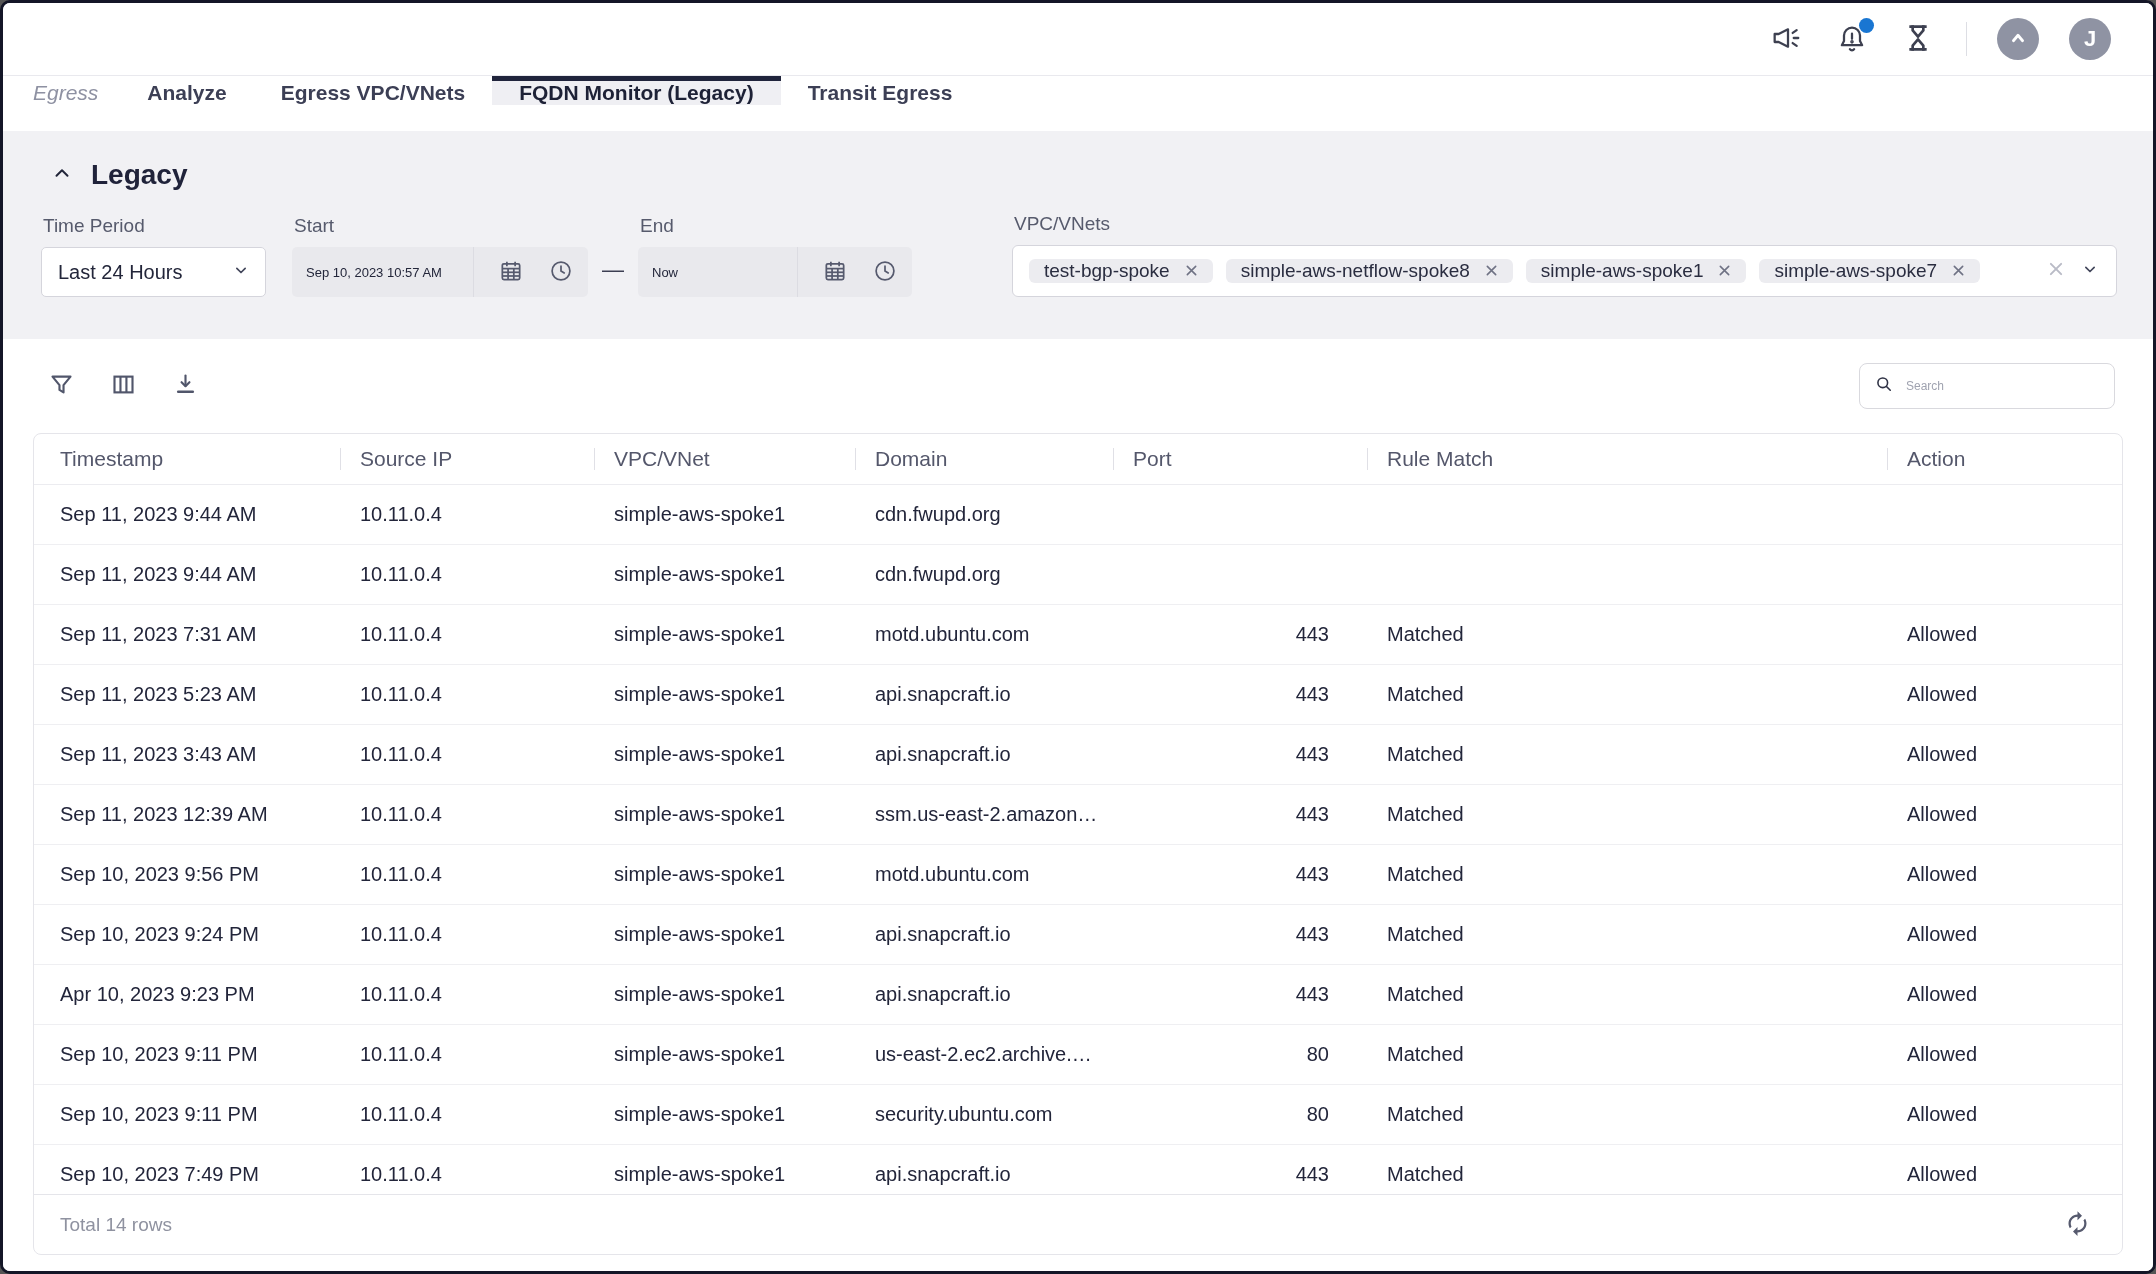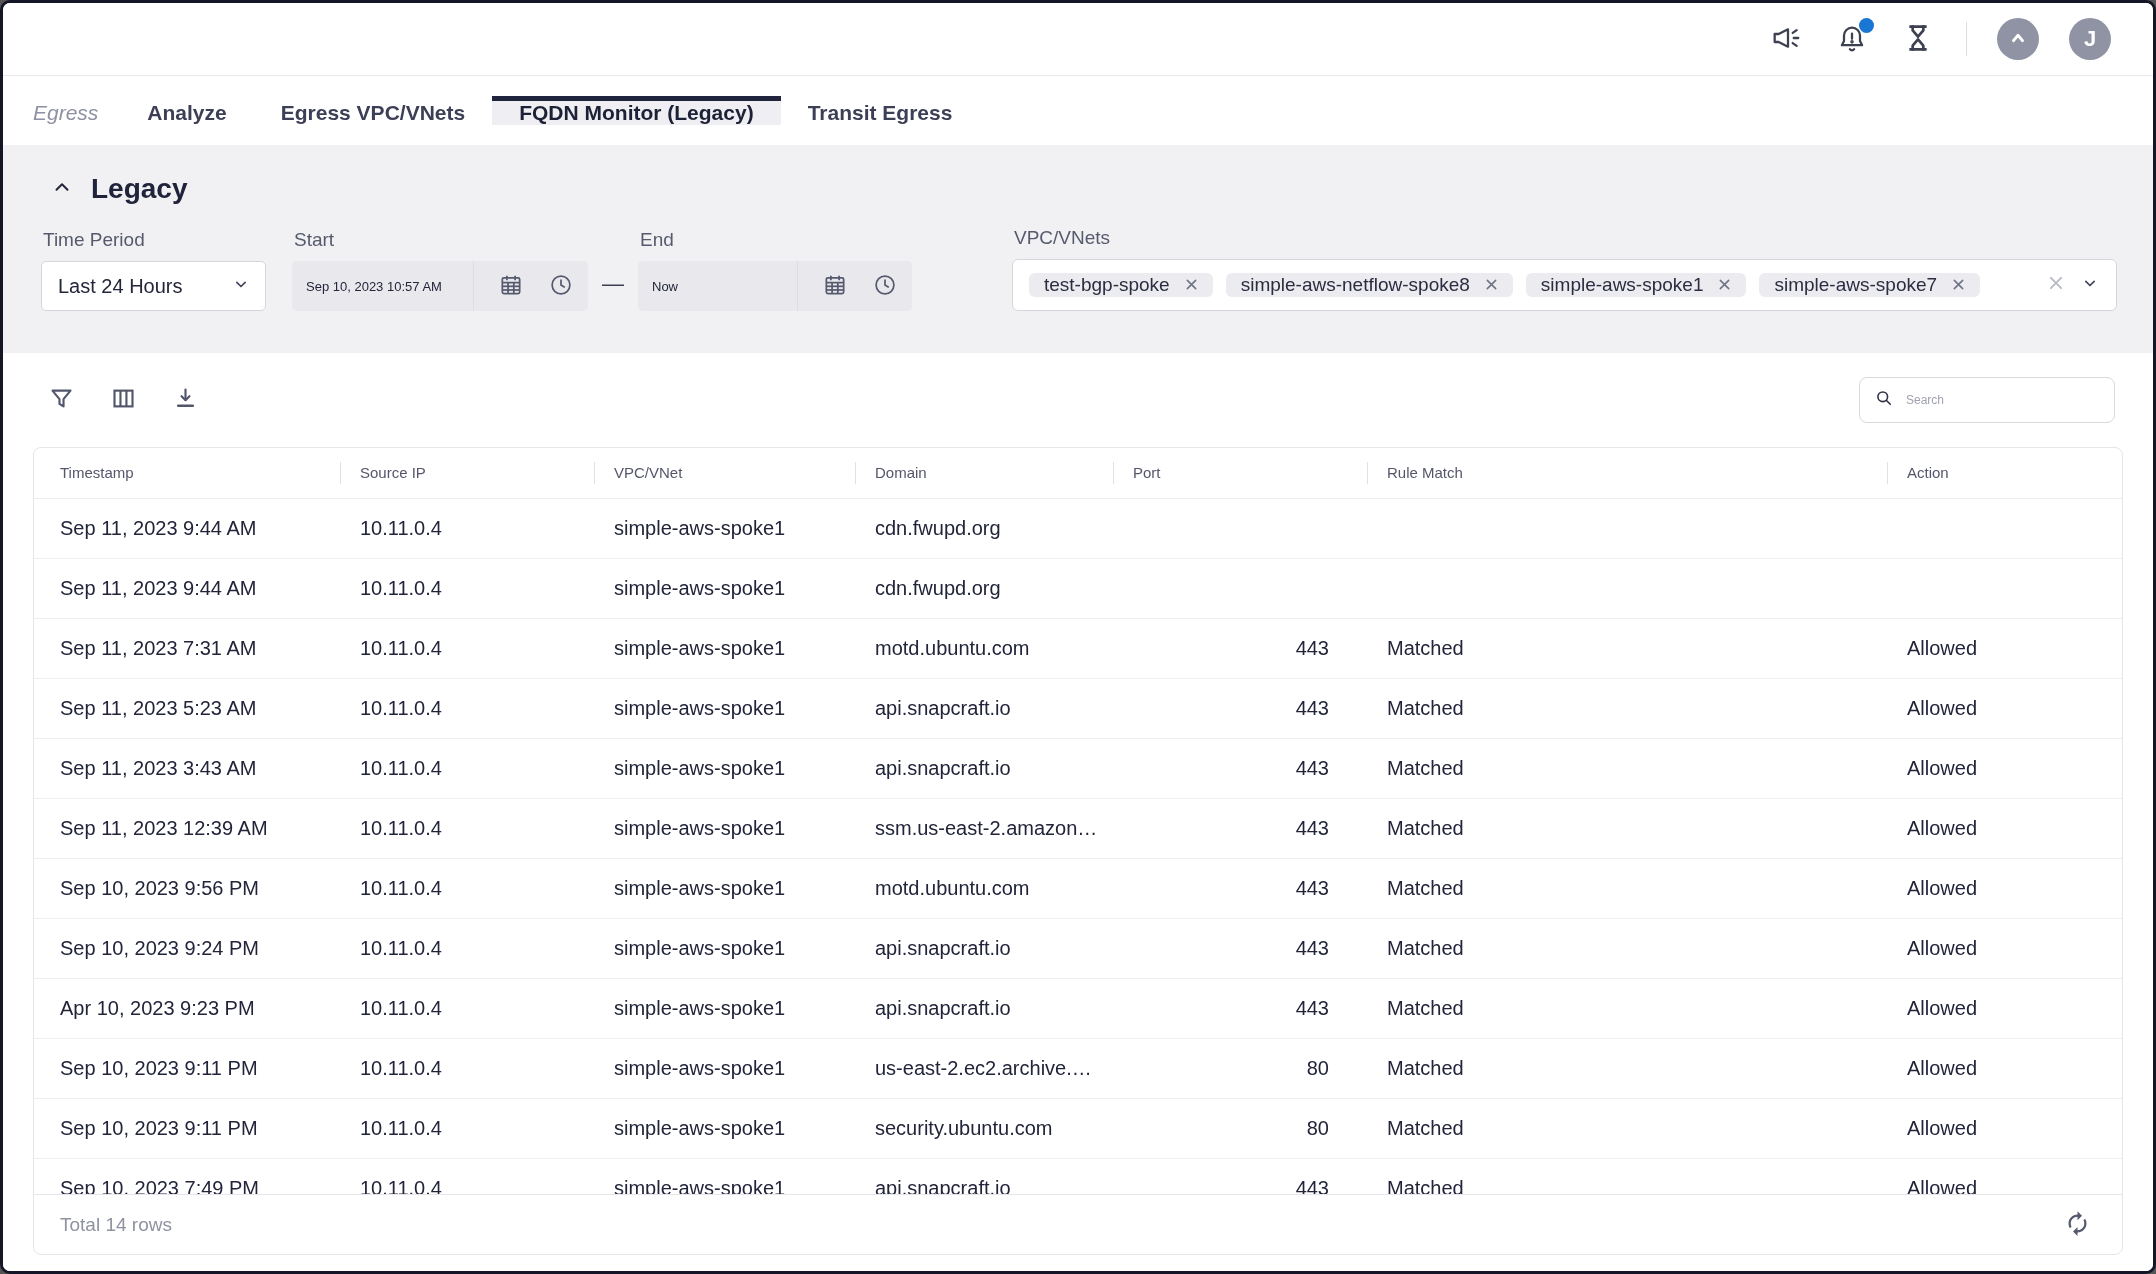--- a/index.html
+++ b/index.html
@@ -19,21 +19,21 @@
   .topbar { height:72px; flex:none; display:flex; align-items:center; justify-content:flex-end; padding-right:42px; gap:30px; background:#fff; }
   .icon-btn { position:relative; width:36px; height:36px; display:flex; align-items:center; justify-content:center; color:#3d4050; cursor:pointer; background:none; border:none; padding:0; }
   .icon-btn svg { width:32px; height:32px; }
   .notif-dot { position:absolute; top:-3px; right:-4px; width:15px; height:15px; border-radius:50%; }
   .topbar-divider { width:1px; height:34px; background:#dddee4; }
   .avatar { width:42px; height:42px; border-radius:50%; background:#8f93a3; display:flex; align-items:center; justify-content:center; color:#fff; cursor:pointer; border:none; padding:0; }
   .avatar svg { width:22px; height:22px; }
   .avatar.initial { font-size:22px; font-weight:700; font-family:"Liberation Sans", sans-serif; }
 
   
-  .tabs { height:70px; flex:none; display:flex; align-items:center; padding-left:20px; border-top:1px solid #e9e9ee; background:#fff; }
+  .tabs { height:56px; flex:none; display:flex; align-items:flex-start; padding-left:20px; border-top:1px solid #e9e9ee; background:#fff; }
   .tab { display:flex; align-items:center; padding:0 27px; font-size:21px; font-weight:700; color:#3c3f55; border-top:5px solid transparent; cursor:pointer; white-space:nowrap; }
   .tab.section { font-style:italic; font-weight:400; color:#8e91a2; padding:0 22px 0 10px; cursor:default; }
   .tab.active { background:#efeff3; border-top-color:#20243c; color:#1d2136; }
 
   
   .filters { flex:none; height:208px; background:#f1f1f4; padding:28px 36px 0 38px; }
   .filters-head { display:flex; align-items:center; gap:18px; margin-left:10px; cursor:pointer; width:fit-content; }
   .filters-head svg { width:22px; height:22px; color:#23263a; }
   .filters-title { font-size:28px; font-weight:600; color:#20233a; }
   .filter-row { display:flex; align-items:flex-end; margin-top:22px; }
@@ -77,21 +77,21 @@
   }
   .searchbox svg { width:20px; height:20px; color:#2f3245; flex:none; }
   .searchbox input { border:none; outline:none; width:100%; font-size:12px; font-family:"Liberation Sans",sans-serif; color:#23263a; background:transparent; }
   .searchbox input::placeholder { color:#a0a3b0; }
 
   .card { flex:1; min-height:0; margin:0 30px 16px; border:1px solid #e5e5ea; border-radius:8px; display:flex; flex-direction:column; overflow:hidden; }
   .table-wrap { flex:1; min-height:0; overflow:hidden; }
   table { width:100%; border-collapse:collapse; table-layout:fixed; }
   col.c1{width:306px} col.c2{width:254px} col.c3{width:261px} col.c4{width:258px} col.c5{width:254px} col.c6{width:520px}
   th {
-    height:50px; font-size:15px; font-weight:400; color:#54576b; text-align:left;
+    height:50px; font-size:21px; font-weight:400; color:#54576b; text-align:left;
     padding:0 0 0 20px; border-bottom:1px solid #ececf0; position:relative; white-space:nowrap;
   }
   th:first-child { padding-left:26px; }
   th:not(:first-child)::before { content:""; position:absolute; left:0; top:14px; height:22px; width:1px; background:#e0e0e6; }
   td {
     height:60px; font-size:20px; color:#22253a; padding:0 10px 0 20px;
     border-bottom:1px solid #efeff2; white-space:nowrap; overflow:hidden; text-overflow:ellipsis;
   }
   td:first-child { padding-left:26px; }
   td.num { text-align:right; padding-right:38px; }

